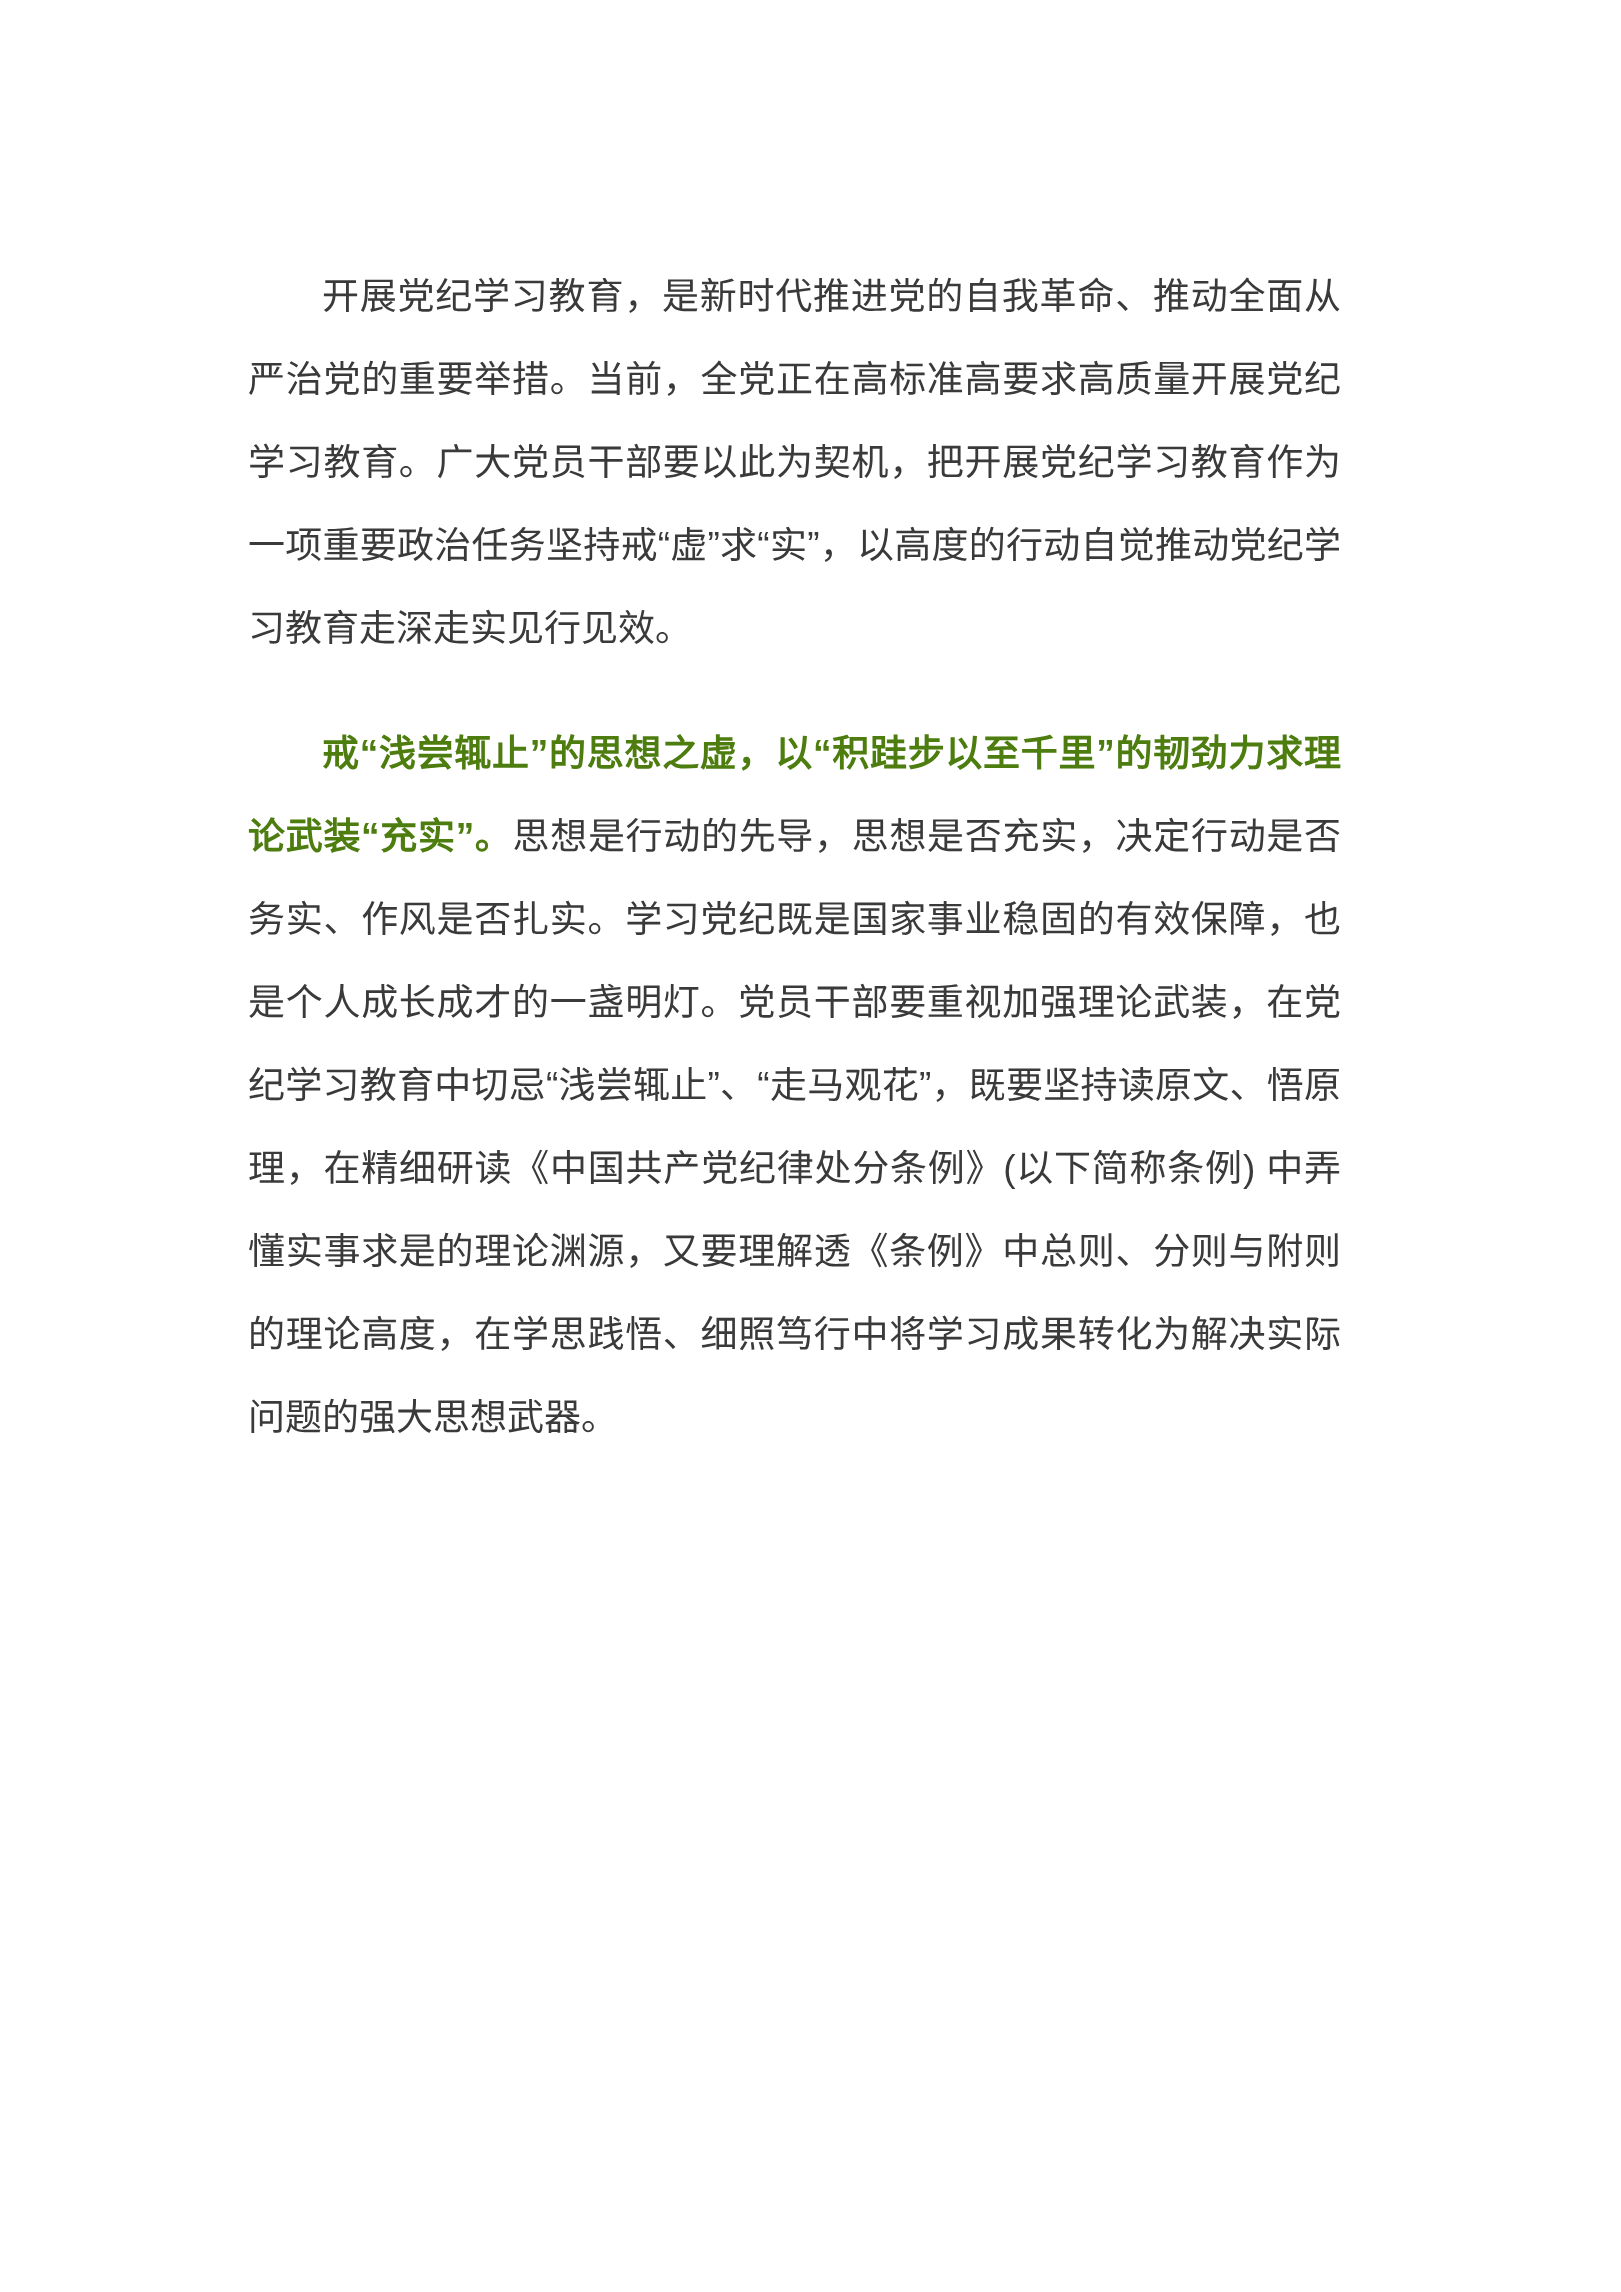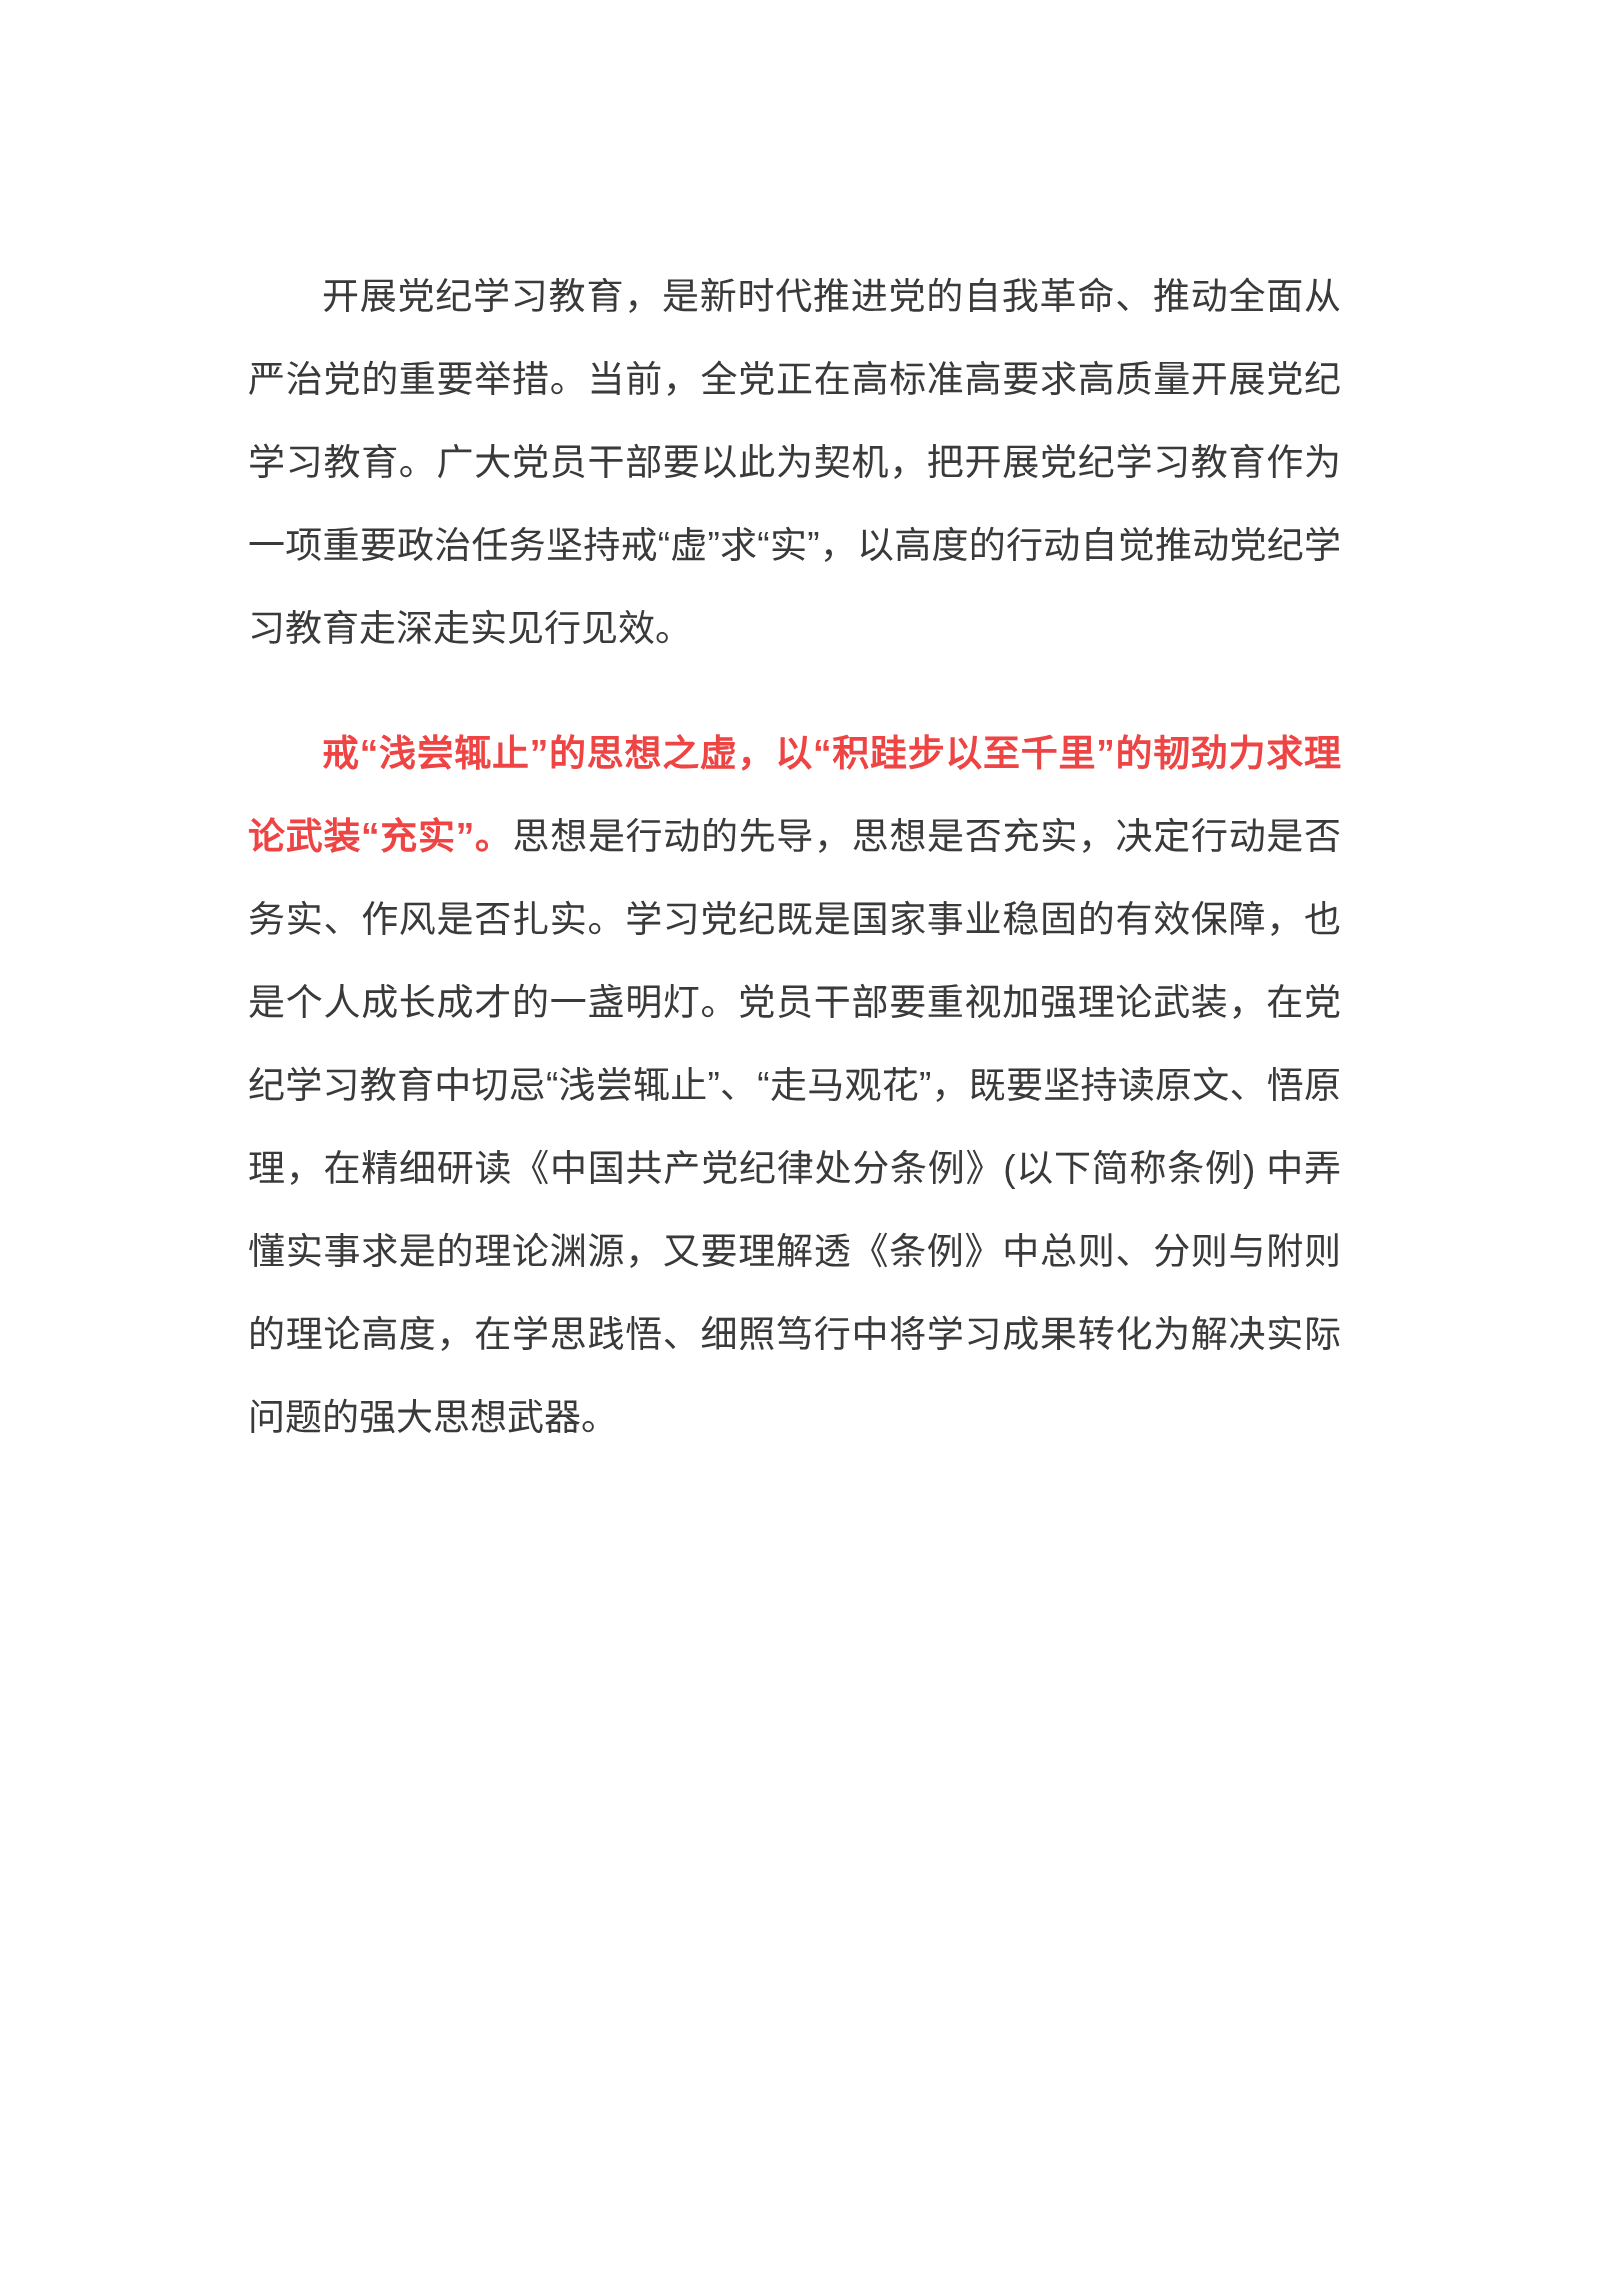--- a/index.html
+++ b/index.html
@@ -23,21 +23,21 @@
   .para {
     margin: 0 0 42px 0;
     text-align: justify;
     text-justify: inter-ideograph;
     text-indent: 2em;
     word-break: break-all;
     letter-spacing: 0;
   }
   .seg-bold {
     font-weight: 700;
-    color: #ef4444;
+    color: #4d7c0f;
   }
   .seg-regular {
     font-weight: 400;
   }
 </style>
 </head>
 <body>
 
 <div class="page">
 

